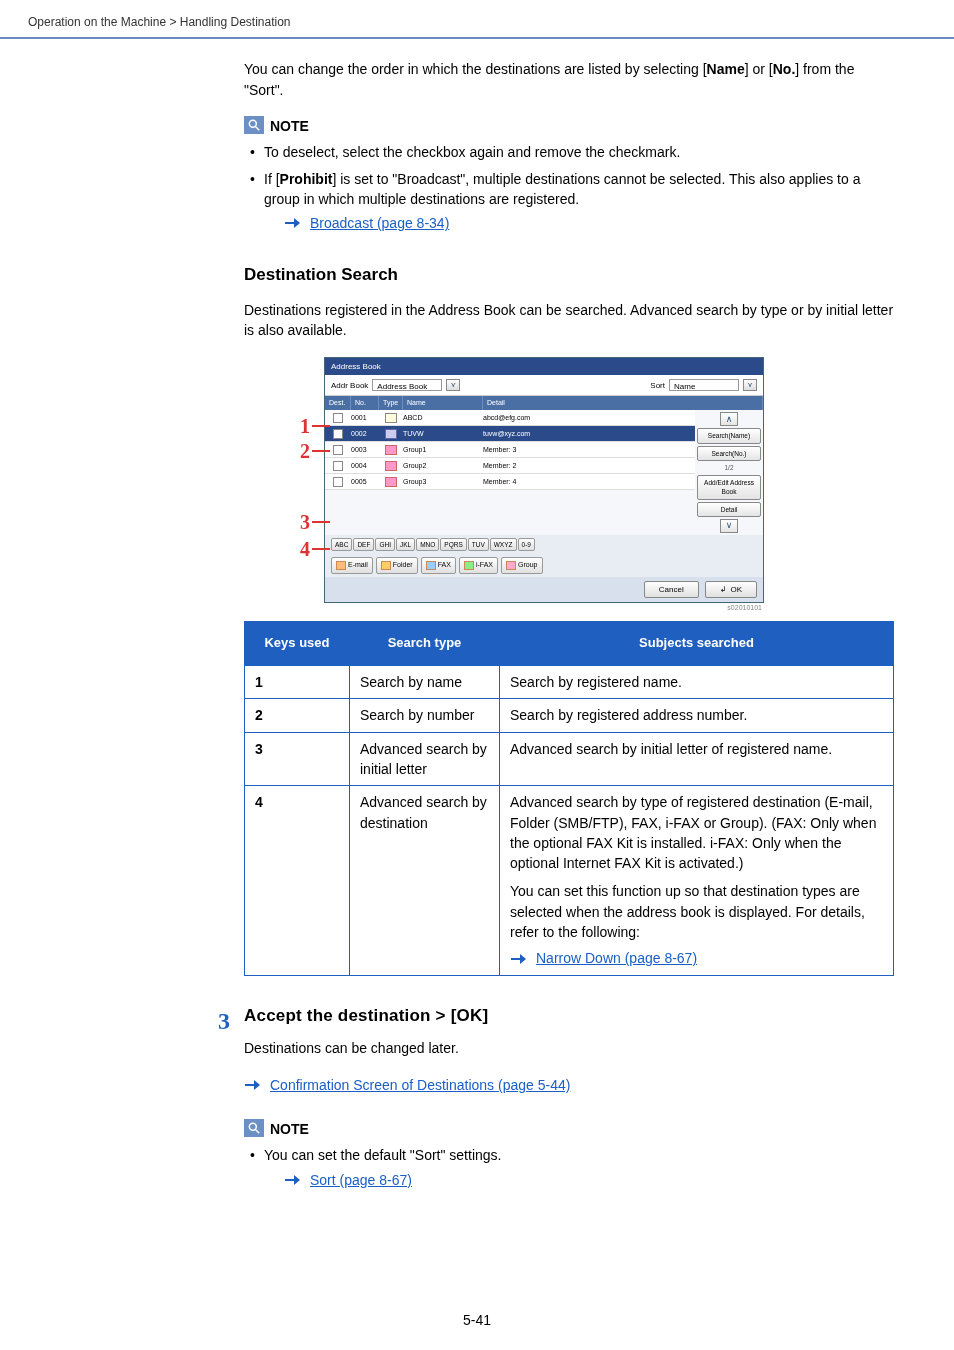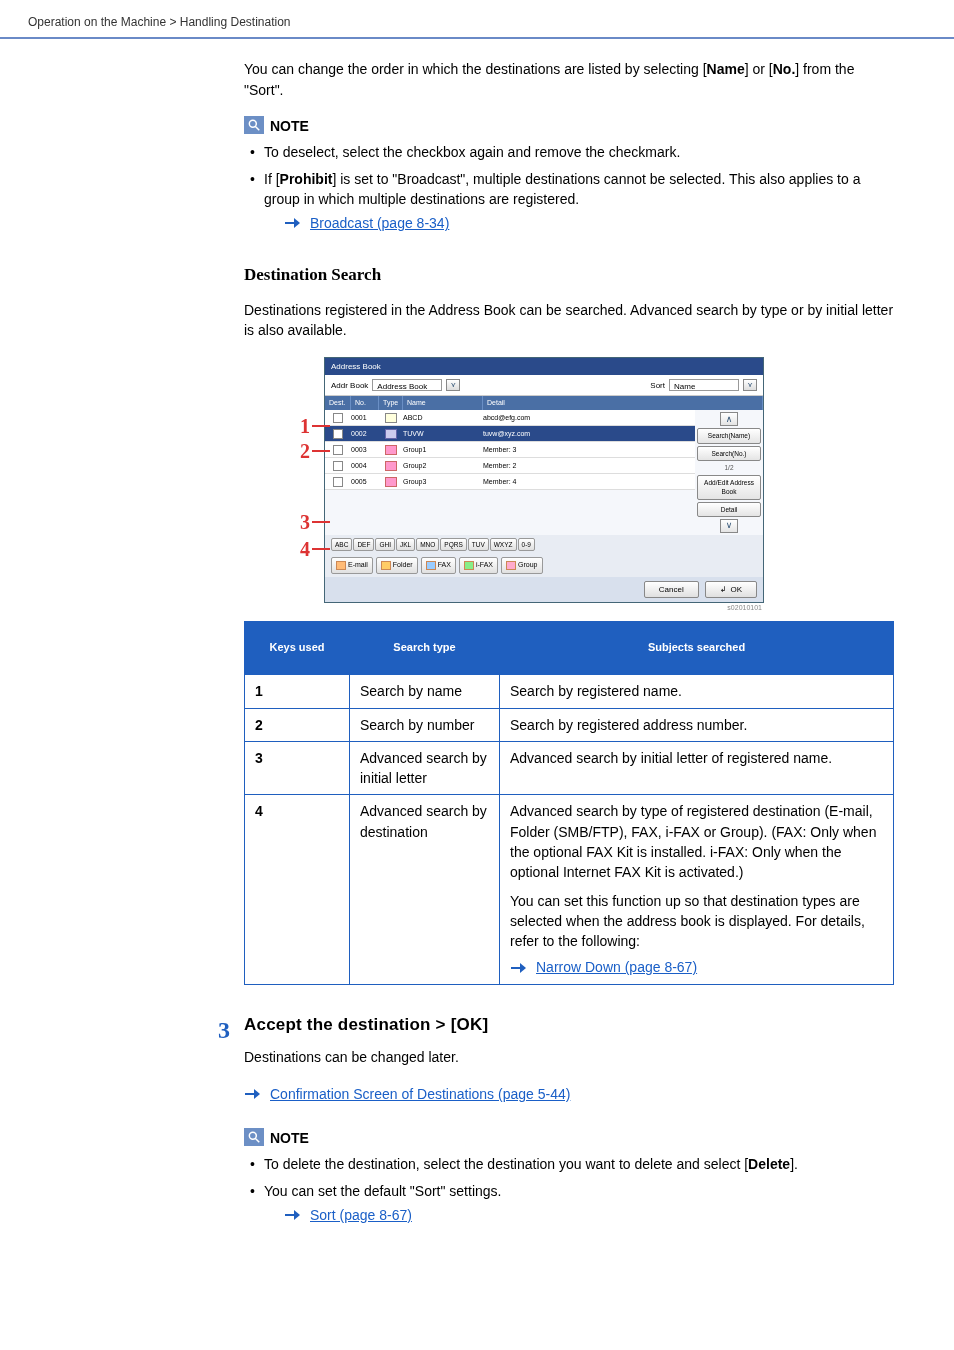--- a/index.html
+++ b/index.html
@@ -45,21 +45,20 @@
   .link-line.plain { padding-left: 0; }
   .arrow-icon {
     width: 16px; height: 12px; display: inline-block;
   }
   .arrow-icon svg { width: 16px; height: 12px; display: block; }
   a.xref { color: #1a5fc7; text-decoration: underline; }
   h3.section-h {
     font-size: 17px;
     font-weight: bold;
     margin: 8px 0 12px 0;
-    font-family: Liberation Serif, serif;
   }
   
   .screenshot {
     width: 440px;
     margin: 16px 0 6px 80px;
     position: relative;
   }
   .callouts {
     position: absolute;
     left: -30px;
@@ -158,22 +157,22 @@
   
   table.keys {
     border-collapse: collapse;
     width: 100%;
     margin-top: 8px;
   }
   table.keys th {
     background: #1f5fbf;
     color: #fff;
     font-weight: bold;
-    font-size: 11px;
-    padding: 18px 8px;
+    font-size: 13px;
+    padding: 12px 8px;
     text-align: center;
     border: 1px solid #1f5fbf;
   }
   table.keys td {
     border: 1px solid #1f5fbf;
     padding: 6px 10px;
     font-size: 14px;
     vertical-align: top;
   }
   table.keys td.k { font-weight: bold; width: 105px; }
@@ -443,23 +442,20 @@
           <span class="note-icon">
             <svg viewBox="0 0 24 24">
                 <circle cx="10" cy="10" r="6" fill="none" stroke="#fff" stroke-width="2.5"></circle>
                 <line x1="14" y1="14" x2="21" y2="21" stroke="#fff" stroke-width="2.5"></line>
               </svg>
           </span>
           <span class="note-label">NOTE</span>
         </div>
         <ul class="bullet-list">
           <li>
-            <span>To delete the destination, select the destination you want to delete and select [</span><span class="bold">Delete</span><span>].</span>
-          </li>
-          <li>
             <span>You can set the default "Sort" settings.</span>
             <div class="link-line">
               <span class="arrow-icon">
                 <svg viewBox="0 0 16 12">
                     <line x1="1" y1="6" x2="12" y2="6" stroke="#1f5fbf" stroke-width="2"></line>
                     <polygon points="10,1 16,6 10,11" fill="#1f5fbf"></polygon>
                   </svg>
               </span>
               <a href="#" class="xref">Sort (page 8-67)</a>
             </div>

